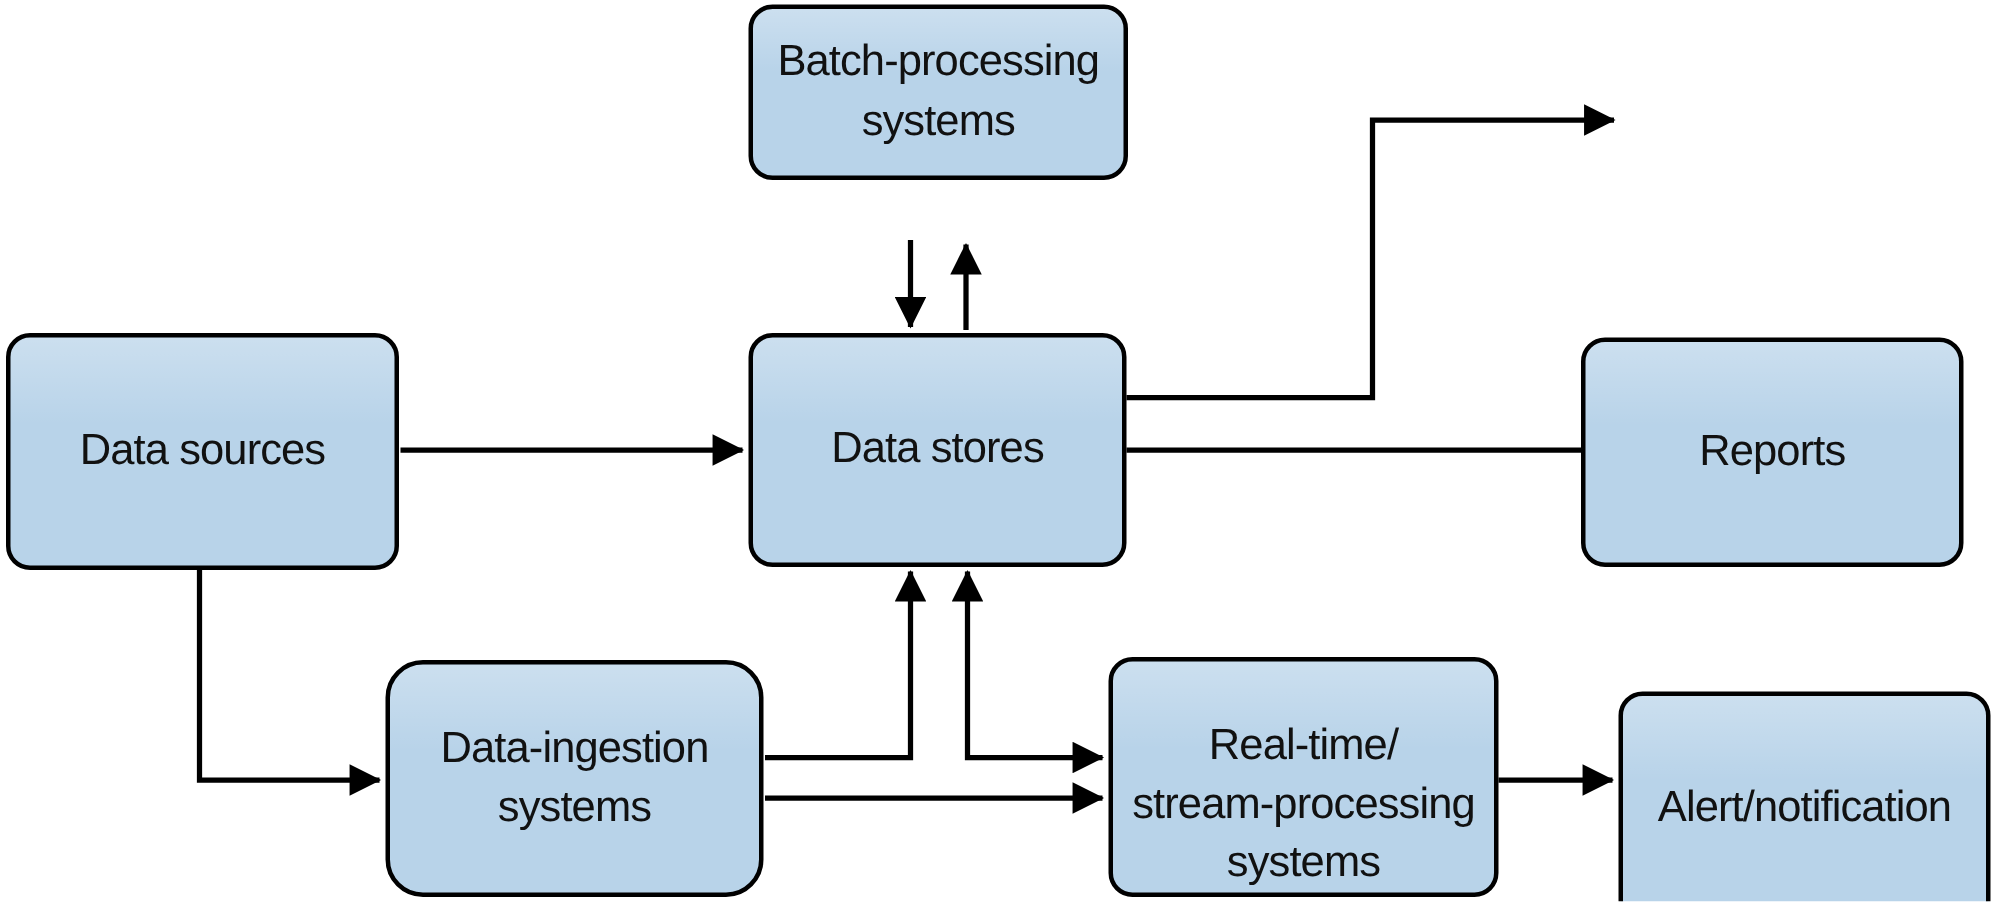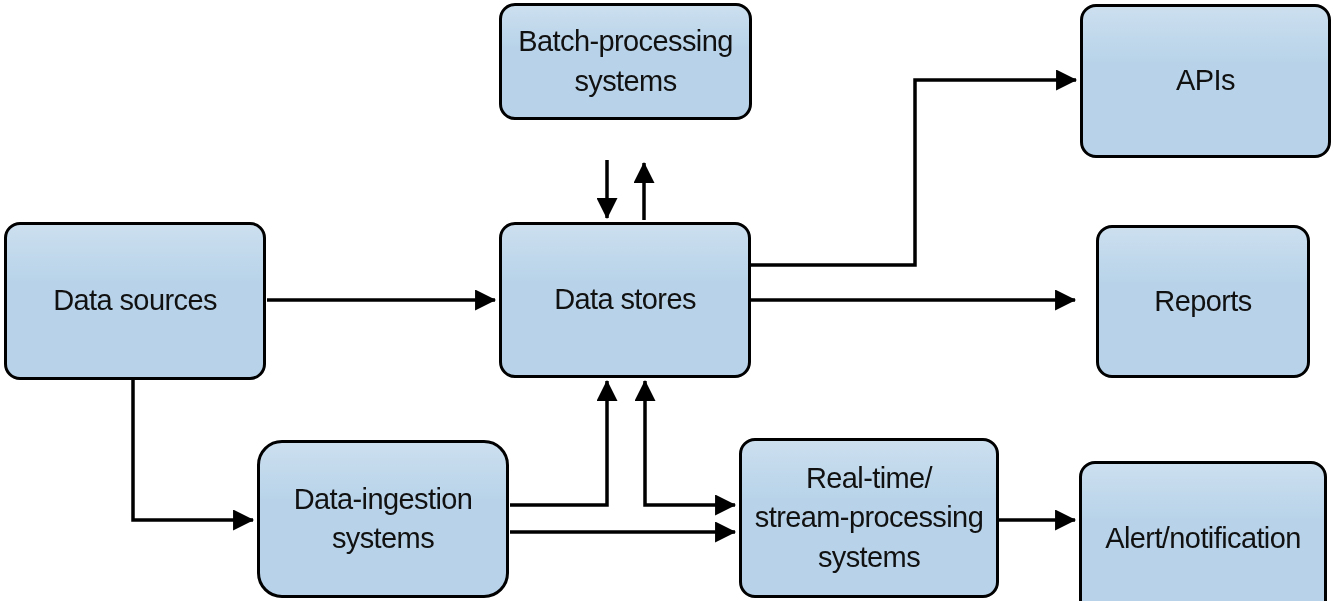--- a/index.html
+++ b/index.html
@@ -81,42 +81,39 @@
     <path class="edge" d="M 510 532 L 735 532" marker-end="url(#arrow)"></path>
 
     <path class="edge" d="M 999 520 L 1075 520" marker-end="url(#arrow)"></path>
   </svg>
 
   <div class="node" style="left:499px; top:3px; width:253px; height:117px;">
     <span class="label">Batch-processing
 systems</span>
   </div>
 
-  <div class="node" style="left:1080px; top:4px; width:251px; height:154px;">
-    <span class="label">APIs</span>
-  </div>
 
   <div class="node" style="left:499px; top:222px; width:252px; height:156px;">
     <span class="label">Data stores</span>
   </div>
 
   <div class="node" style="left:4px; top:222px; width:262px; height:158px;">
     <span class="label">Data sources</span>
   </div>
 
-  <div class="node" style="left:1096px; top:225px; width:214px; height:153px;">
+  <div class="node" style="left:1054px; top:225px; width:255px; height:153px;">
     <span class="label">Reports</span>
   </div>
 
   <div class="node" style="left:257px; top:440px; width:252px; height:158px;border-radius:25px;">
     <span class="label">Data-ingestion
 systems</span>
   </div>
 
-  <div class="node" style="left:739px; top:438px; width:260px; height:160px;">
+  <div class="node" style="left:739px; top:438px; width:260px; height:160px;align-items:flex-end;">
     <span class="label">Real-time/
 stream-processing
 systems</span>
   </div>
 
   <div class="node" style="left:1079px; top:461px; width:248px; height:155px;">
     <span class="label">Alert/notification</span>
   </div>
 
 </div>

